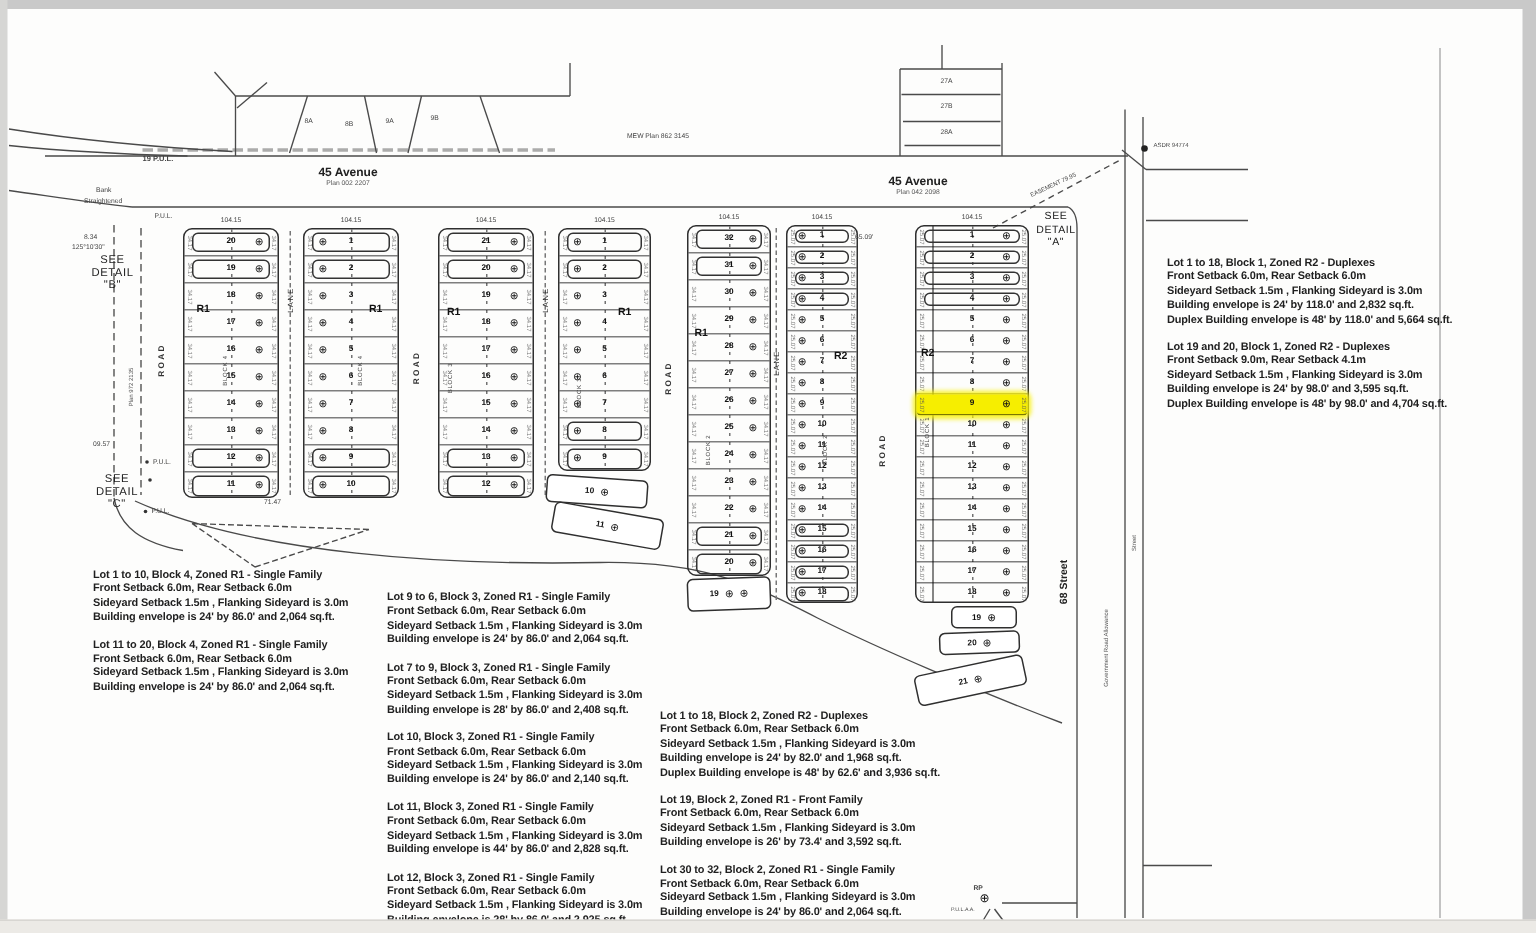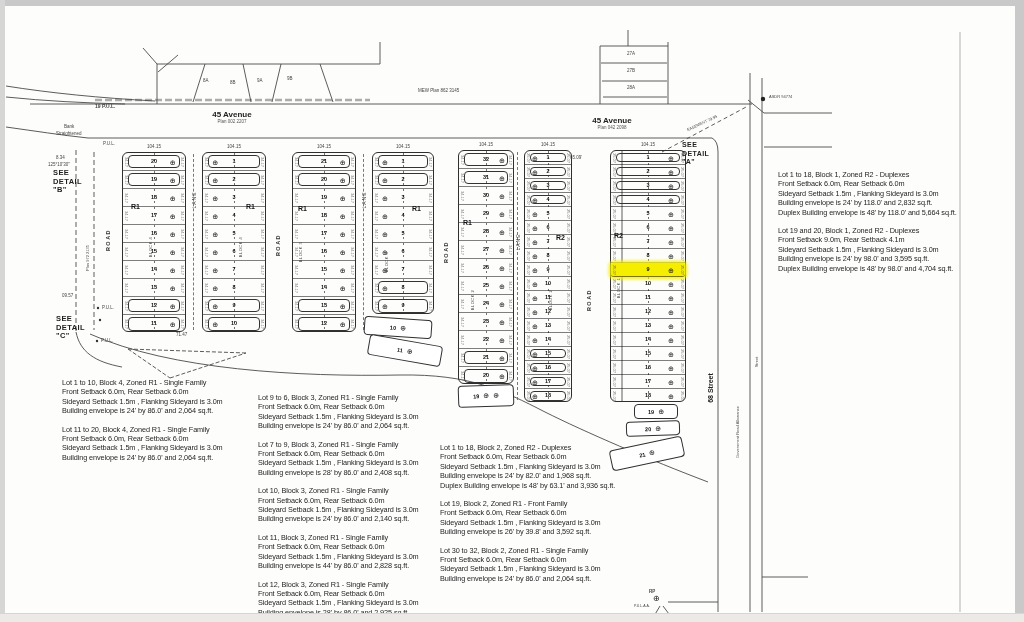--- a/index.html
+++ b/index.html
@@ -35,33 +35,33 @@
     font-size:5.5px;font-weight:bold;color:#111}
   .xsym{font-size:7px;font-weight:normal}
   
   .vlab{position:absolute;transform:translate(-50%,-50%) rotate(-90deg);white-space:nowrap;color:#333}
   .road-lab{font-size:5.5px;font-weight:bold;letter-spacing:1.5px}
   .lane-lab{font-size:5px;letter-spacing:1px}
   .street-lab{font-size:7px;font-weight:bold;color:#222}
   .micro-v{font-size:4px;color:#555}
   .blk-lab{font-size:4px;color:#444;letter-spacing:.5px}
   .zone{position:absolute;font-size:7px;font-weight:bold;color:#111}
-  .detail{position:absolute;width:44px;font-weight:bold;color:#222;
+  .detail{position:absolute;width:44px;text-align:center;font-weight:normal;color:#222;
     font-size:7.5px;line-height:8.5px;letter-spacing:.4px}
   .ave{position:absolute;width:80px;text-align:center}
   .ave .nm{font-size:8px;font-weight:bold;color:#222}
   .ave .pl{font-size:4.5px;color:#555}
   .t{position:absolute;font-size:4.5px;color:#444;white-space:nowrap;line-height:1.2}
   .t.b{font-weight:bold}
   .tdim{position:absolute;font-size:4.5px;color:#444;transform:translateX(-50%)}
   .eas{position:absolute;transform:translate(-50%,-50%) rotate(-25deg);font-size:4px;color:#444;white-space:nowrap}
   
   .notes{position:absolute}
   .note{margin-bottom:9px}
-  .nline{font-size:7.3px;font-weight:normal;color:#1f1f1f;line-height:9.4px;
+  .nline{font-size:7.3px;font-weight:bold;color:#1f1f1f;line-height:9.4px;
     white-space:nowrap;letter-spacing:-.1px}
 </style>
 </head>
 <body>
 
 <div id="canvas">
 
   <svg class="lines" width="1024" height="622">
     <g stroke="#4a4a4a" stroke-width="0.9" fill="none">
 
@@ -855,33 +855,33 @@
         <div class="nline">Sideyard Setback 1.5m , Flanking Sideyard is 3.0m</div>
         <div class="nline">Building envelope is 44' by 86.0'  and 2,828 sq.ft.</div>
       </div>
       <div class="note">
         <div class="nline">Lot 12, Block 3, Zoned R1 - Single Family</div>
         <div class="nline">Front Setback 6.0m, Rear Setback 6.0m</div>
         <div class="nline">Sideyard Setback 1.5m , Flanking Sideyard is 3.0m</div>
         <div class="nline">Building envelope is 28' by 86.0'  and 2,925 sq.ft.</div>
       </div>
     </div>
-  <div class="notes" style="left:440px;top:443px;width:185px">
+  <div class="notes" style="left:440px;top:472px;width:185px">
       <div class="note">
         <div class="nline">Lot 1 to 18, Block 2, Zoned R2 - Duplexes</div>
         <div class="nline">Front Setback 6.0m, Rear Setback 6.0m</div>
         <div class="nline">Sideyard Setback 1.5m , Flanking Sideyard is 3.0m</div>
         <div class="nline">Building envelope is 24' by 82.0'  and 1,968 sq.ft.</div>
-        <div class="nline">Duplex Building envelope is 48' by 63.1'  and 3,936 sq.ft.</div>
+        <div class="nline">Duplex Building envelope is 48' by 62.6'  and 3,936 sq.ft.</div>
       </div>
       <div class="note">
         <div class="nline">Lot 19, Block 2, Zoned R1 - Front Family</div>
         <div class="nline">Front Setback 6.0m, Rear Setback 6.0m</div>
         <div class="nline">Sideyard Setback 1.5m , Flanking Sideyard is 3.0m</div>
-        <div class="nline">Building envelope is 26' by 39.8'  and 3,592 sq.ft.</div>
+        <div class="nline">Building envelope is 26' by 73.4'  and 3,592 sq.ft.</div>
       </div>
       <div class="note">
         <div class="nline">Lot 30 to 32, Block 2, Zoned R1 - Single Family</div>
         <div class="nline">Front Setback 6.0m, Rear Setback 6.0m</div>
         <div class="nline">Sideyard Setback 1.5m , Flanking Sideyard is 3.0m</div>
         <div class="nline">Building envelope is 24' by 86.0'  and 2,064 sq.ft.</div>
       </div>
     </div>
   <div class="notes" style="left:778px;top:170px;width:235px">
       <div class="note">

